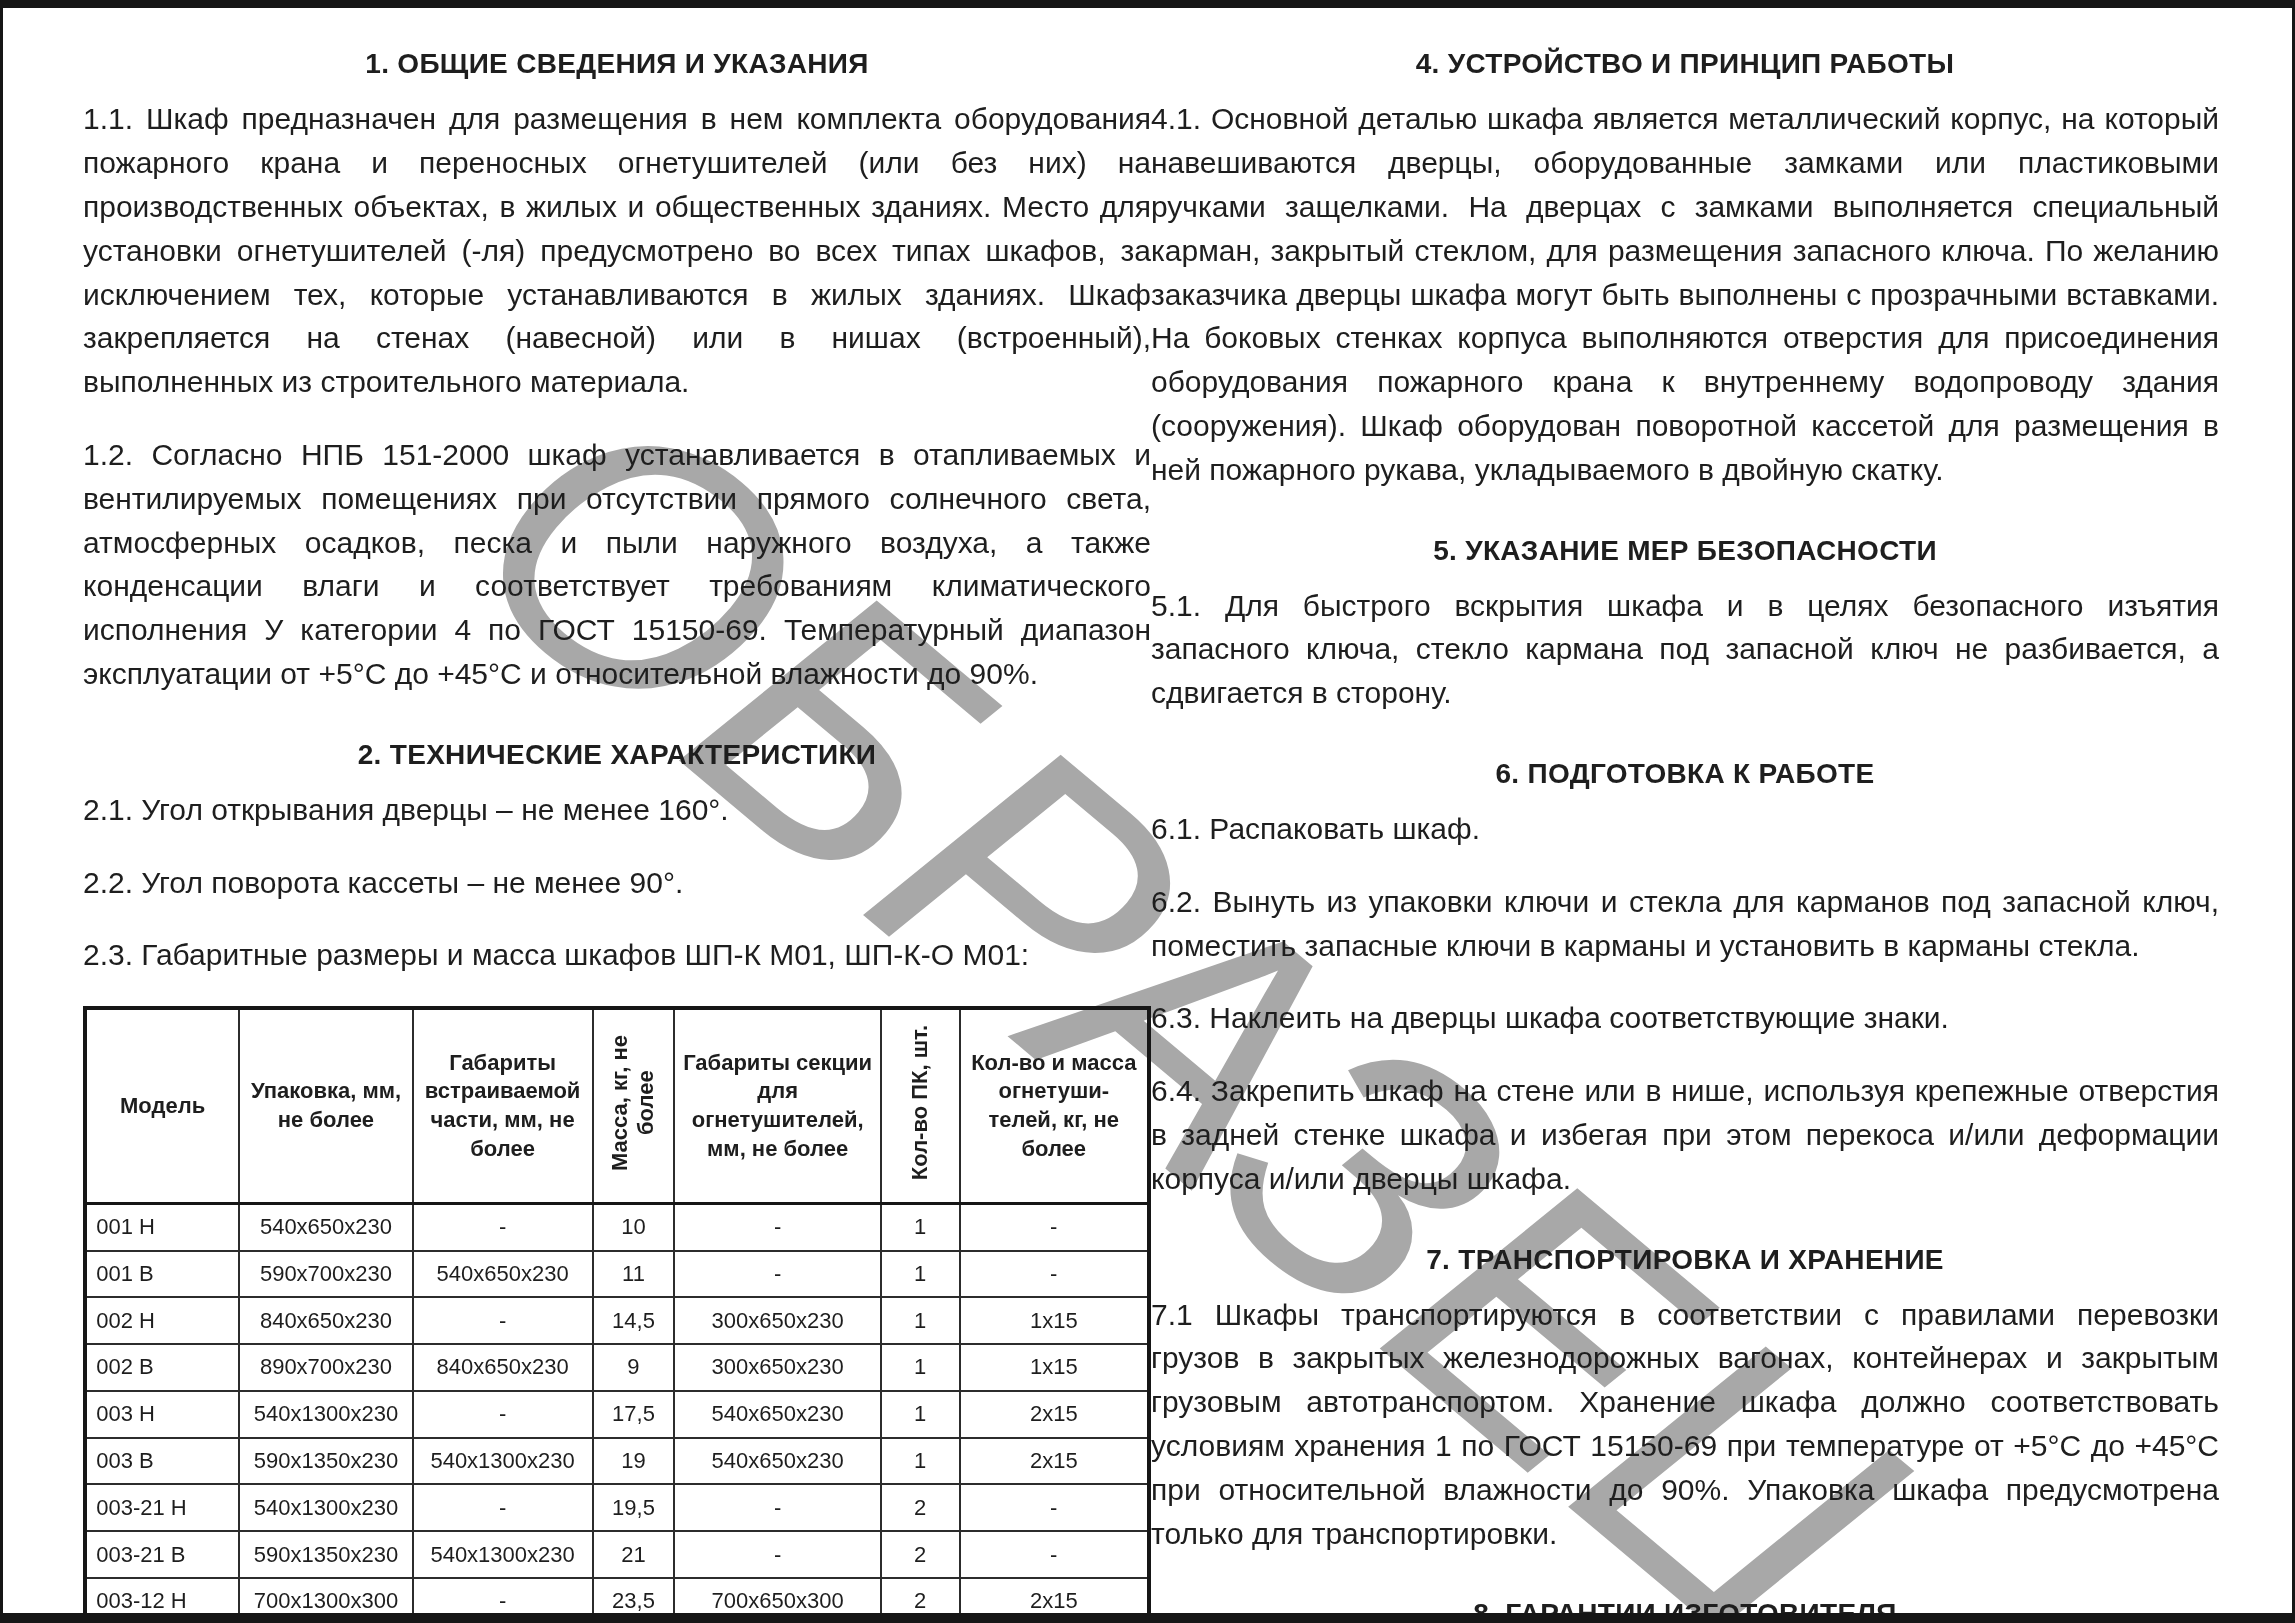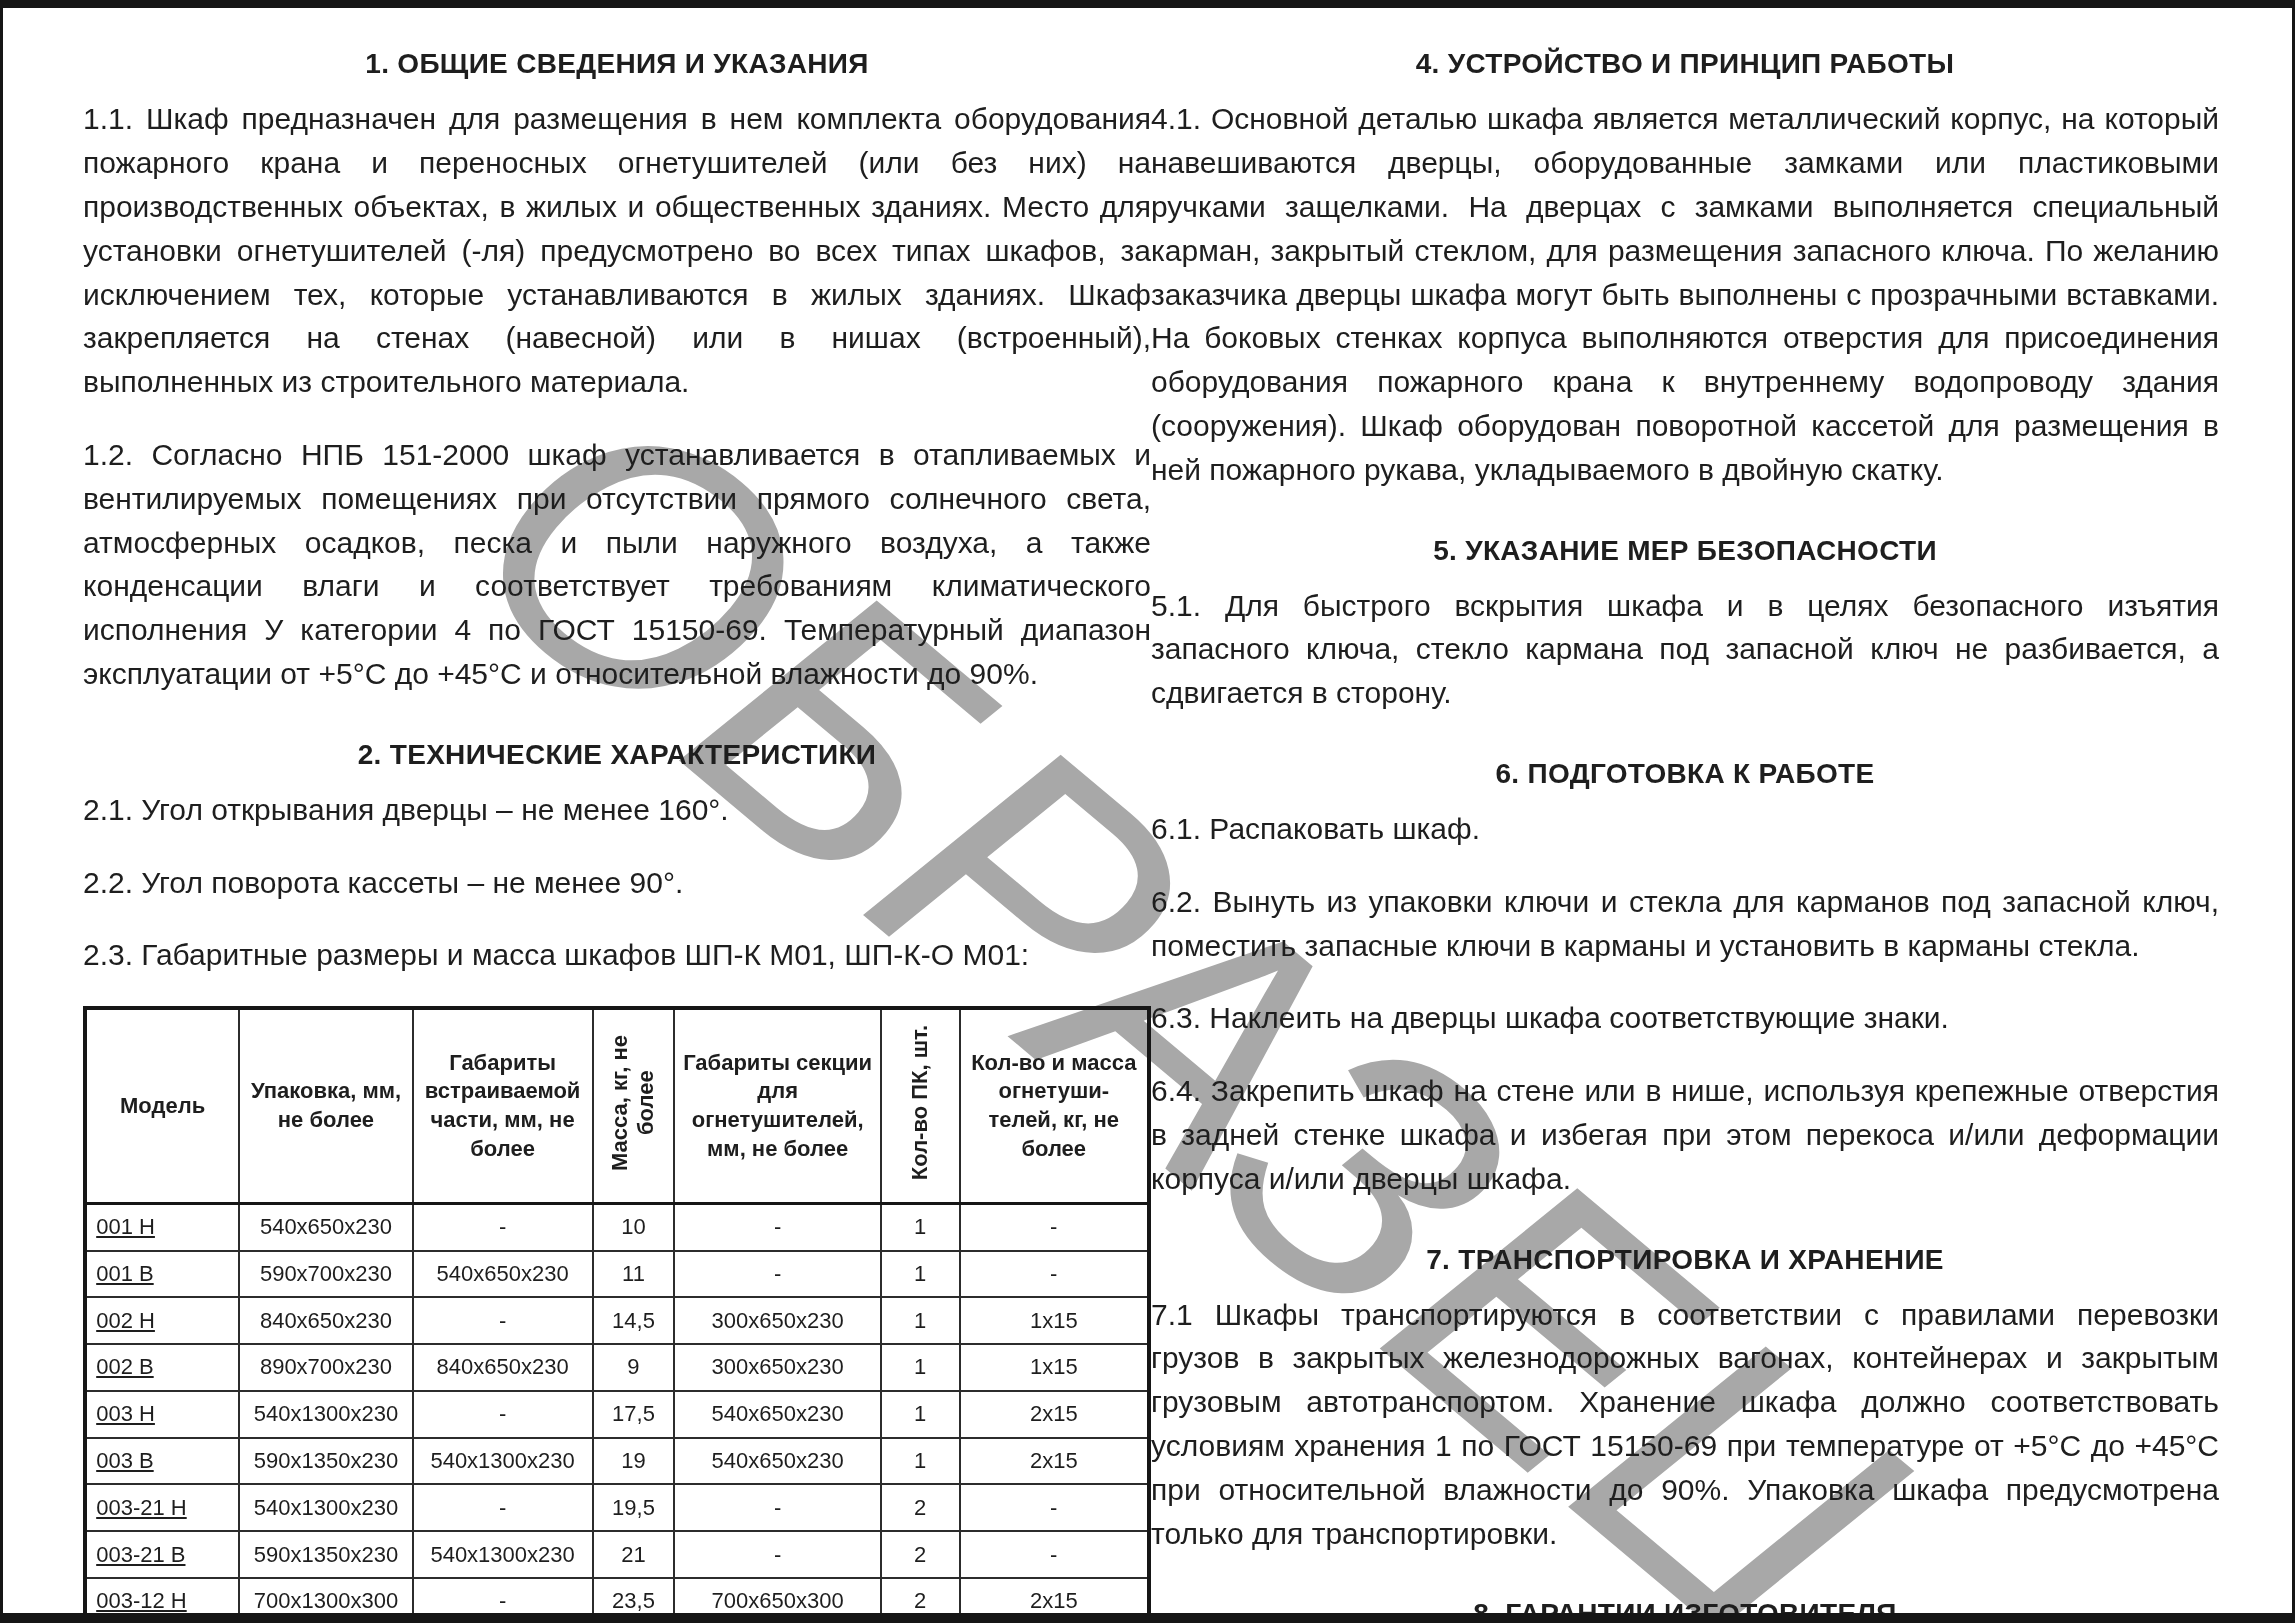--- a/index.html
+++ b/index.html
@@ -75,21 +75,21 @@
   }
   table.spec thead th .vert {
     writing-mode: vertical-rl;
     transform: rotate(180deg);
     display: inline-block;
     line-height: 1.2;
     max-height: 163px;
     white-space: normal;
   }
   table.spec tbody td { height: 37px; }
-  table.spec tbody td.model-cell { text-align: left; padding-left: 9.2px; text-decoration: underline; }
+  table.spec tbody td.model-cell { text-align: left; padding-left: 9.2px; }
 </style>
 </head>
 <body>
 
 <div class="page">
   <div class="watermark" style="color: rgb(168, 168, 168);">ОБРАЗЕЦ</div>
 
   <div class="content">
 
     <div class="col">

